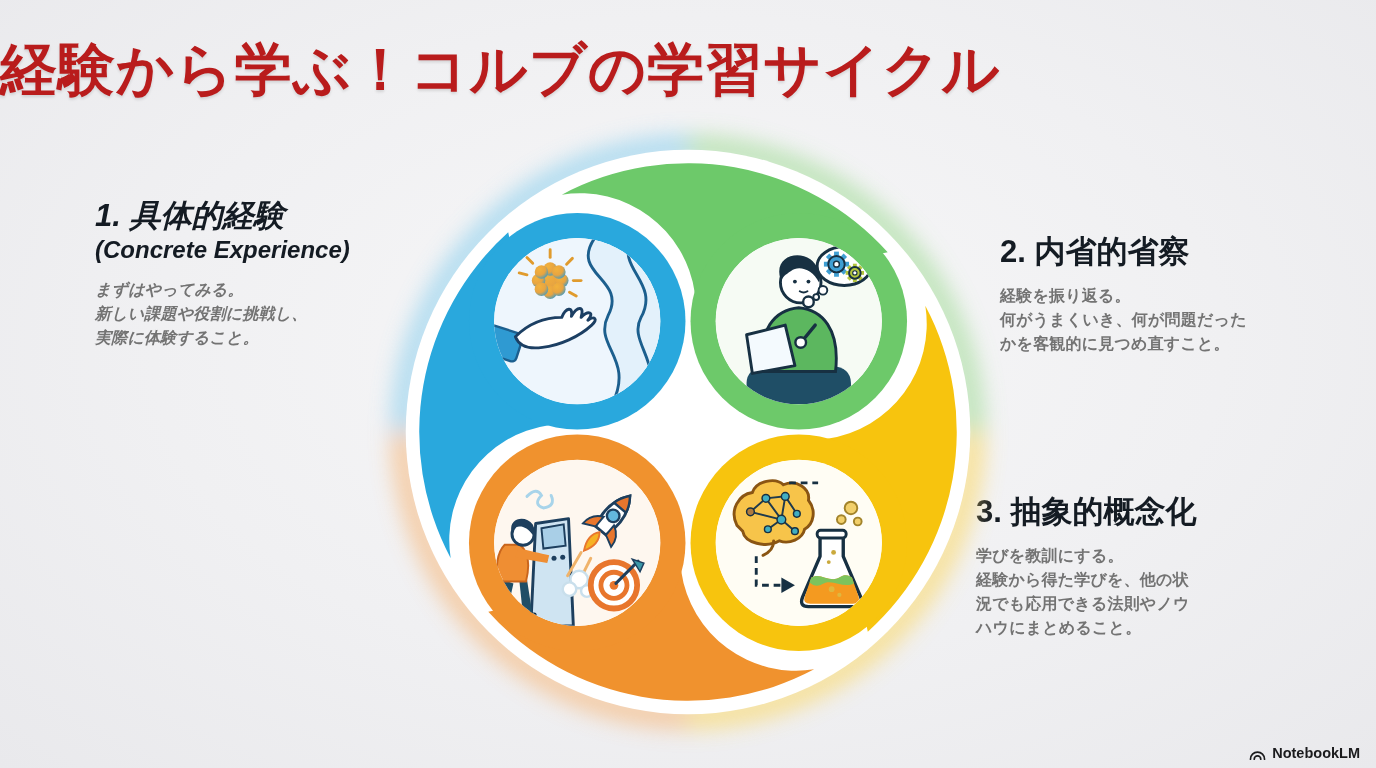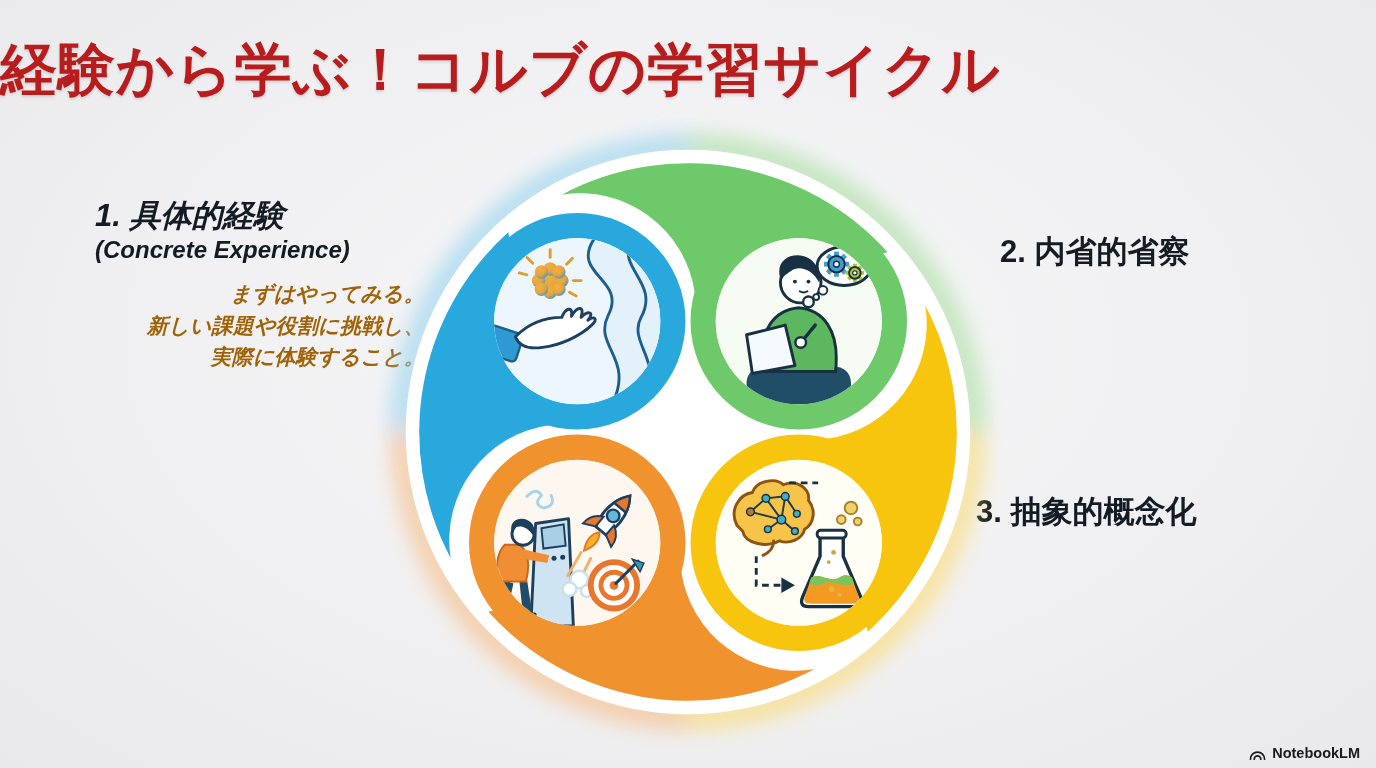--- a/index.html
+++ b/index.html
@@ -17,22 +17,22 @@
     text-shadow:0 2px 3px rgba(0,0,0,.12);
   }
   .stage-panel { position:absolute; }
   .stage-panel.pos-tl { left:95px;  top:198px; width:330px;font-style:italic; }
   .stage-panel.pos-tr { left:1000px; top:198px; width:352px;margin-top:36px; }
   .stage-panel.pos-br { left:976px; top:494px; width:352px; }
   .stage-panel.pos-bl { left:88px;  top:494px; width:340px; }
   .stage-heading   { font-size:31px; font-weight:800; color:#141b23; line-height:1.15; }
   .stage-subheading{ font-size:24px; font-weight:700; color:#141b23; line-height:1.2; margin-top:2px; }
   .stage-body {
-    margin-top:14px; font-size:21px; font-weight:700; color:#a16207;
-    line-height:1.5; white-space:pre-line; letter-spacing:0.2px;text-align:right;
+    margin-top:14px; font-size:16px; font-weight:700; color:#737373;
+    line-height:1.5; white-space:pre-line; letter-spacing:0.2px;
   }
   .cycle-wrap { position:absolute; left:398px; top:142px; width:580px; height:580px; }
   .cycle-wrap svg { overflow:visible; display:block; }
   .watermark {
     position:absolute; right:16px; bottom:7px;
     display:flex; align-items:center; gap:5px;
     font-size:14.5px; font-weight:600; color:#1b1b1d;
   }
   .watermark svg { display:block; }
 </style>
@@ -46,24 +46,31 @@
   <div class="stage-panel pos-tl">
     <div class="stage-heading">1. 具体的経験</div>
     <div class="stage-subheading">(Concrete Experience)</div>
     <div class="stage-body">まずはやってみる。
 新しい課題や役割に挑戦し、
 実際に体験すること。</div>
   </div>
 
   <div class="stage-panel pos-tr">
     <div class="stage-heading">2. 内省的省察</div>
+    <div class="stage-body">経験を振り返る。
+何がうまくいき、何が問題だった
+かを客観的に見つめ直すこと。</div>
   </div>
 
   <div class="stage-panel pos-br">
     <div class="stage-heading">3. 抽象的概念化</div>
+    <div class="stage-body">学びを教訓にする。
+経験から得た学びを、他の状
+況でも応用できる法則やノウ
+ハウにまとめること。</div>
   </div>
 
 
   <div class="cycle-wrap">
     <svg width="580" height="580" viewBox="0 0 600 600">
       <defs>
         <filter id="glowBlur" x="-30%" y="-30%" width="160%" height="160%">
           <feGaussianBlur stdDeviation="12"></feGaussianBlur>
         </filter>
         <clipPath id="clipR86">

